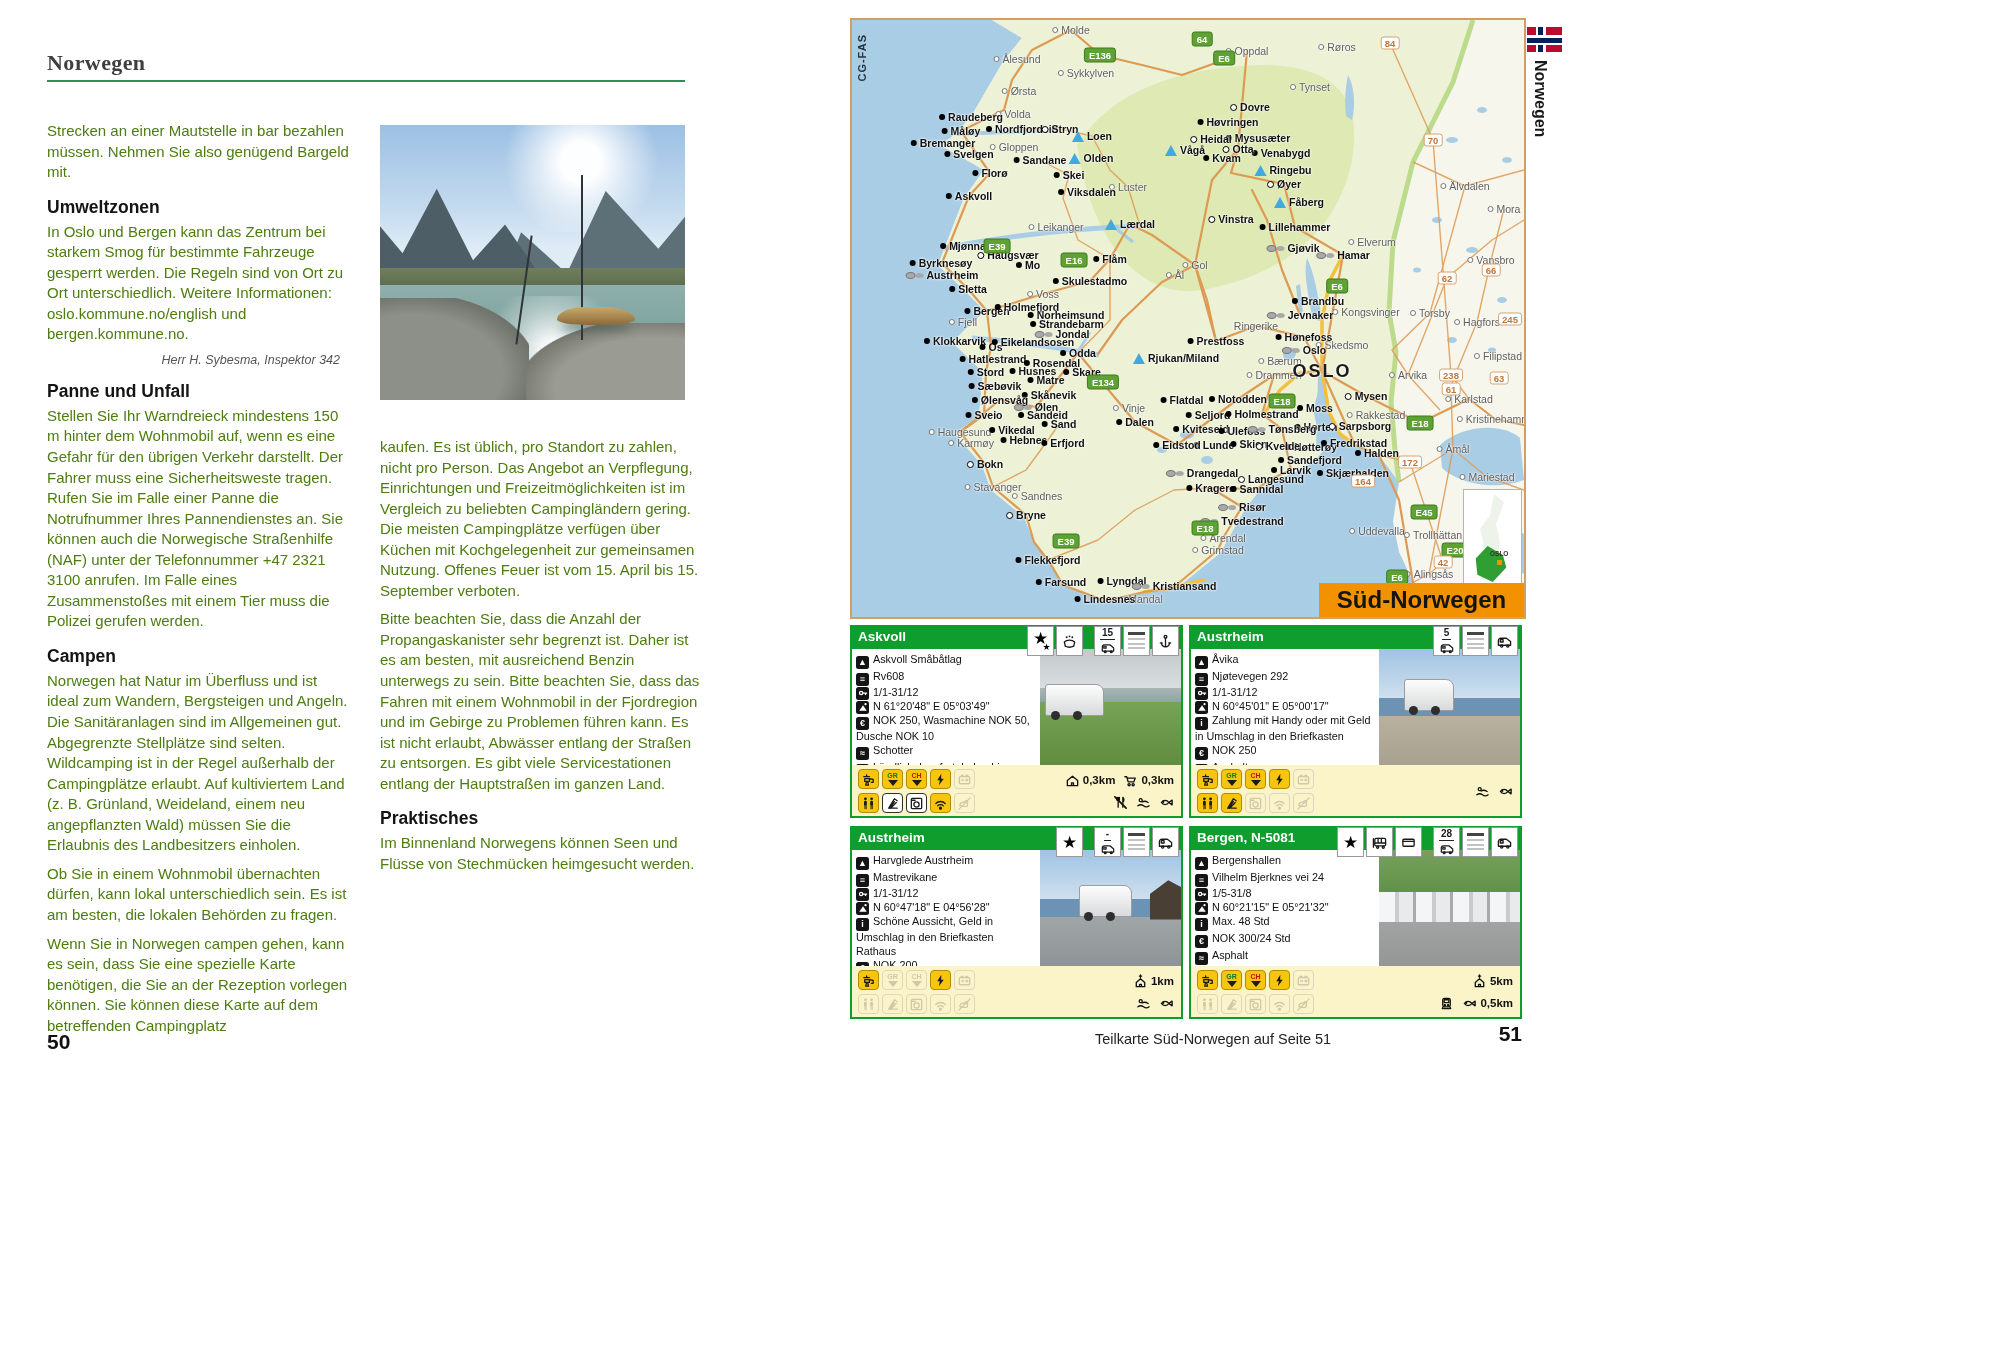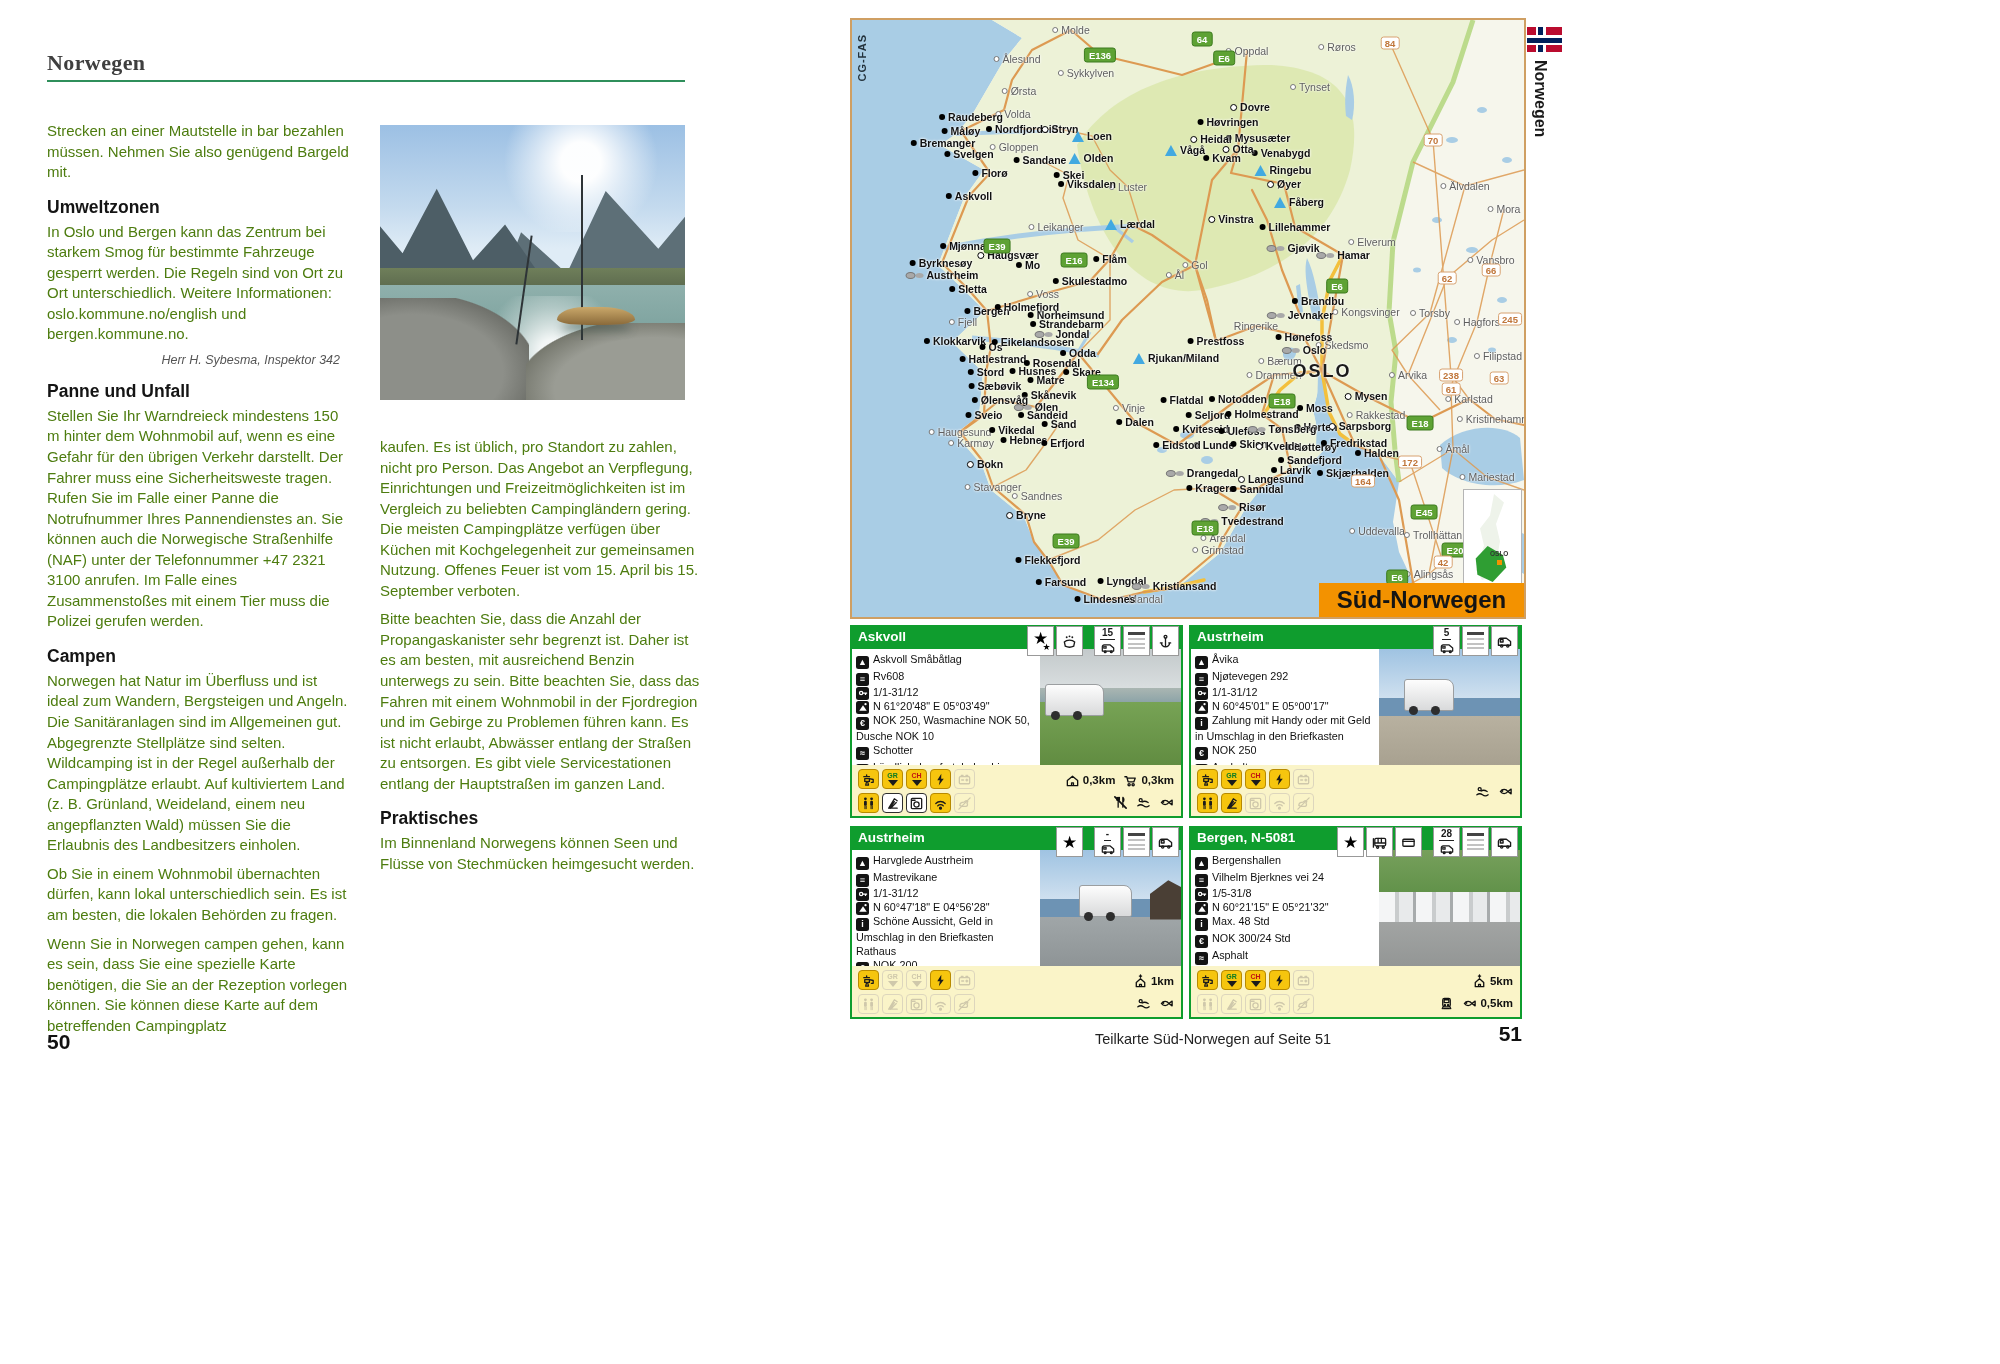--- a/index.html
+++ b/index.html
@@ -430,21 +430,21 @@
         <span>Florø</span>
       </div>
       <div class="mlbl k-b" style="left: 217px; top: 155px;">
         <span class="dot"></span>
         <span>Skei</span>
       </div>
       <div class="mlbl k-b" style="left: 117px; top: 176px;">
         <span class="dot"></span>
         <span>Askvoll</span>
       </div>
-      <div class="mlbl k-b" style="left: 211px; top: 164px; padding-left: 48px;">
+      <div class="mlbl k-b" style="left: 211px; top: 172px; padding-left: 48px;">
         <span class="dot"></span>
         <span>Viksdalen</span>
       </div>
       <div class="mlbl k-b" style="left: 111px; top: 226px;">
         <span class="dot"></span>
         <span>Mjønna</span>
       </div>
       <div class="mlbl k-b" style="left: 89px; top: 243px;">
         <span class="dot"></span>
         <span>Byrknesøy</span>

